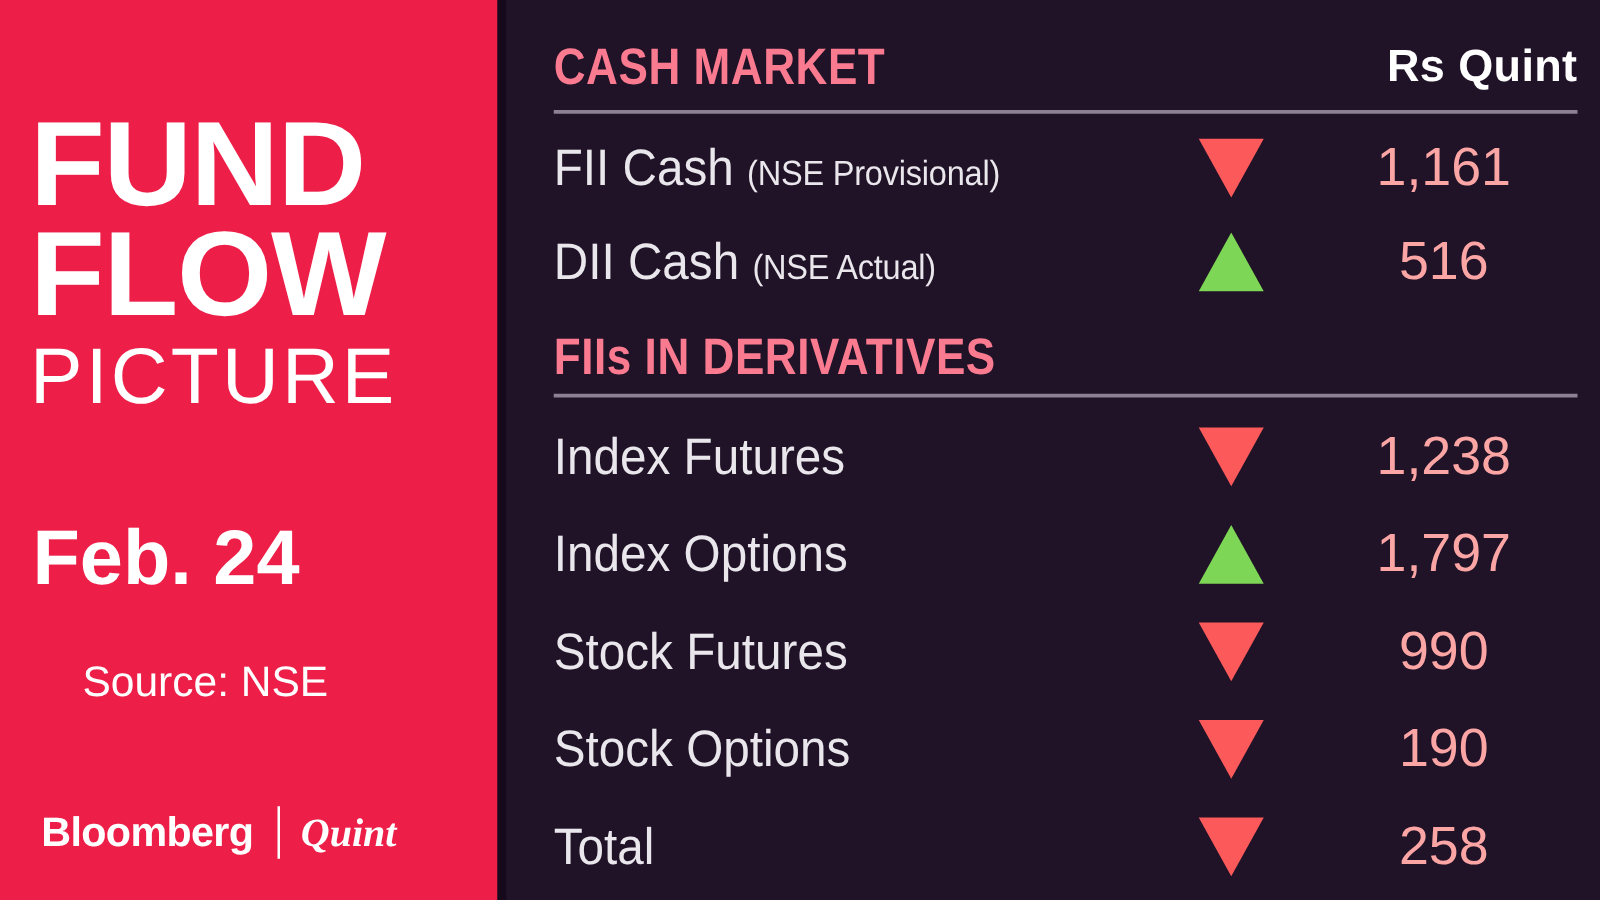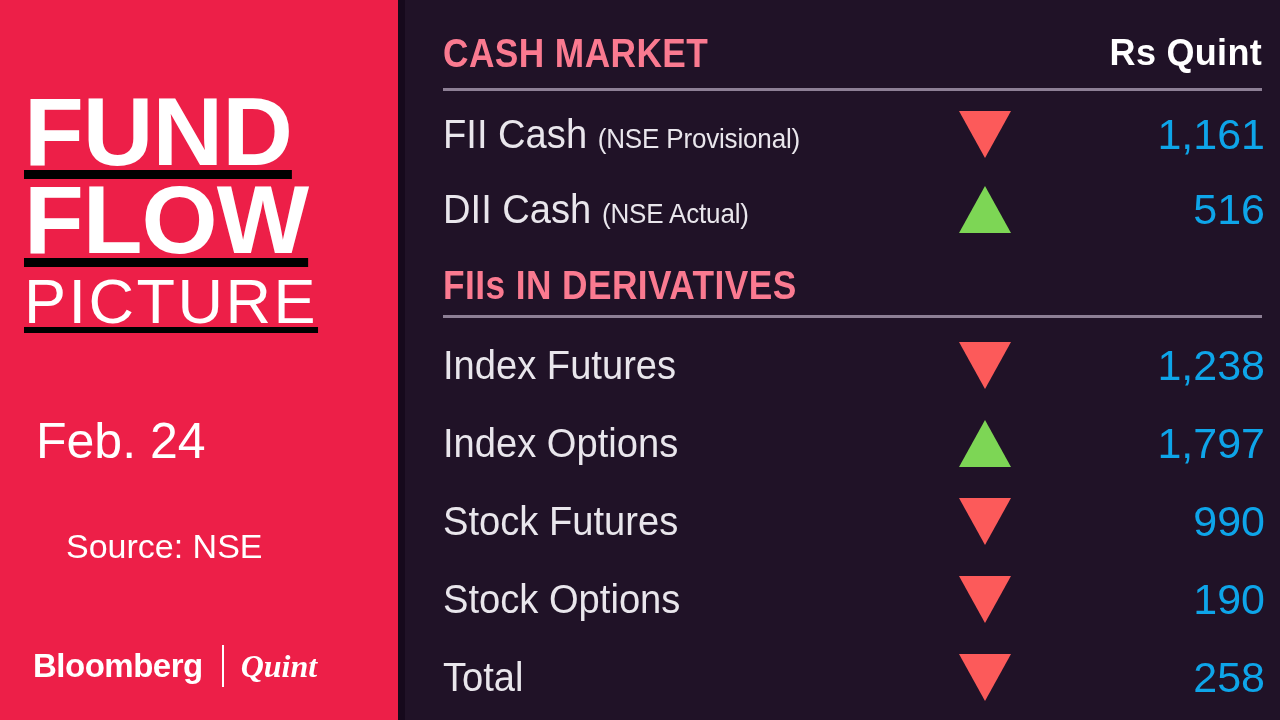--- a/index.html
+++ b/index.html
@@ -31,21 +31,20 @@
     width: 7px;
     height: 720px;
     background: #16091c;
   }
 
   .brand-lines {
     position: absolute;
     left: 24px;
     top: 88px;
     width: 360px;
-    text-decoration: underline;
   }
   .brand-word {
     font-family: "Liberation Sans", sans-serif;
     font-weight: bold;
     color: #ffffff;
     font-size: 96px;
     line-height: 0.92;
     letter-spacing: -1px;
     display: block;
     transform: scaleX(1.02);
@@ -57,24 +56,24 @@
     color: #ffffff;
     font-size: 63px;
     line-height: 1.02;
     letter-spacing: 2.5px;
     display: block;
     margin-top: 4px;
   }
 
   #date-label {
     position: absolute;
-    left: 36px;
+    left: 26px;
     top: 416px;
-    font-size: 50px;
-    font-weight: 400;
+    font-size: 62px;
+    font-weight: 700;
     color: #ffffff;
     letter-spacing: 0px;
     line-height: 1;
   }
   #source-label {
     position: absolute;
     left: 66px;
     top: 527px;
     font-size: 34px;
     font-weight: 400;
@@ -197,22 +196,22 @@
     border-left: 26px solid transparent;
     border-right: 26px solid transparent;
   }
   .tri.down { border-top: 47px solid #fc5a5a; }
   .tri.up   { border-bottom: 47px solid #7dd655; }
 
   .row-value {
     position: absolute;
     left: 640px;
     width: 220px;
-    text-align: right;
-    color: #0ea5e9;
+    text-align: center;
+    color: #fca5a5;
     font-family: "Liberation Sans", sans-serif;
     font-weight: 400;
     font-size: 43px;
     letter-spacing: 0px;
   }
 </style>
 </head>
 <body>
 
 <div id="root">

